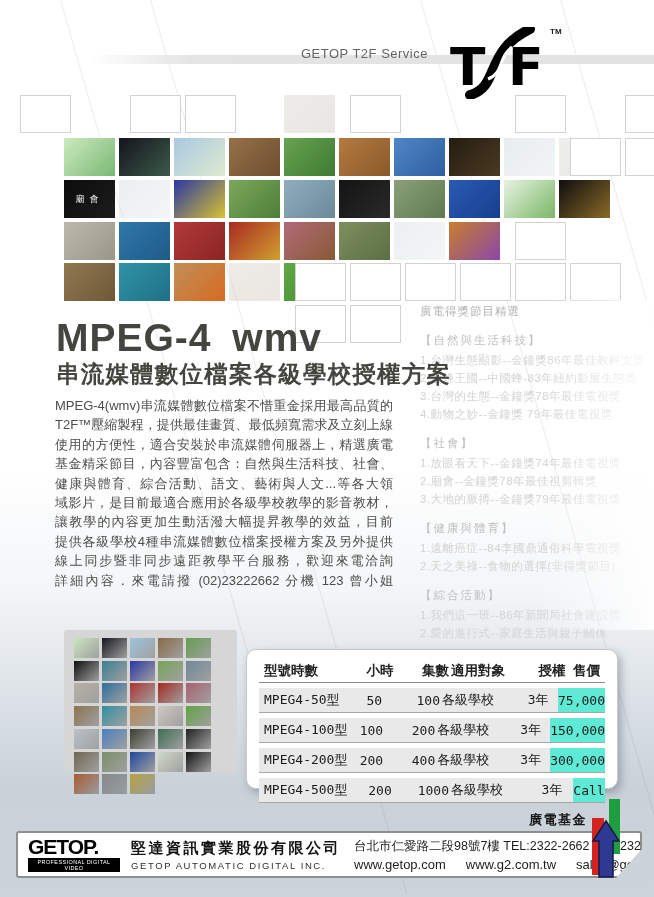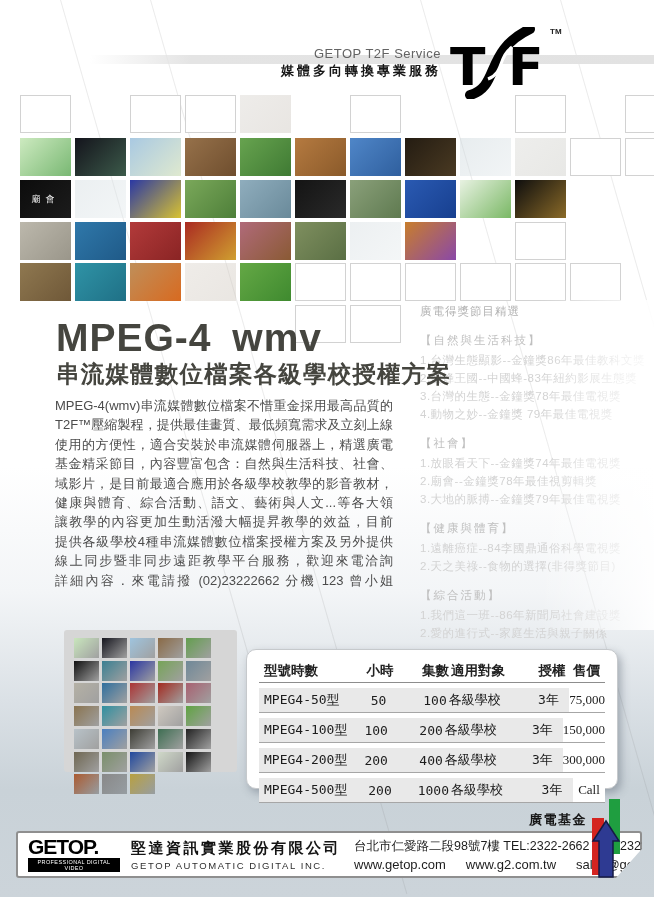--- a/index.html
+++ b/index.html
@@ -4,29 +4,29 @@
 <style>
   html,body{margin:0;padding:0;}
   body{font-family:"Liberation Sans","DejaVu Sans",sans-serif;}
   .page{position:relative;width:654px;height:897px;overflow:hidden;
     background:linear-gradient(180deg,#ffffff 0%,#ffffff 52%,#f3f5f7 66%,#dbe1e6 78%,#c9d2d8 88%,#ccd4da 100%);}
   
   .diag{position:absolute;width:1px;background:rgba(110,110,110,.14);transform-origin:top left;}
   
   .band{position:absolute;left:90px;top:55px;width:564px;height:9px;
     background:linear-gradient(90deg,rgba(228,228,228,0),#e4e4e4 18%,#e2e2e2);}
-  .svc{position:absolute;right:213px;top:46px;text-align:right;line-height:15px;}
+  .svc{position:absolute;right:226px;top:46px;text-align:center;line-height:15px;}
   .svc1{font-size:13px;color:#636363;letter-spacing:.5px;}
   .svc2{font-size:13px;font-weight:bold;color:#161616;letter-spacing:3px;margin-top:2px;}
   .t2f{position:absolute;left:448px;top:27px;width:102px;height:72px;}
   .tm{position:absolute;left:550px;top:27px;font-size:8px;color:#222;font-weight:bold;}
   
   .cell{position:absolute;width:51px;height:38px;box-sizing:border-box;}
   .cell.box{background:#fff;border:1px solid #d2d2d2;}
-  .cell.photo{border:0;}
+  .cell.photo{border:0;margin-left:44px;}
   .cell .lbl{display:block;width:100%;height:100%;display:flex;align-items:center;justify-content:center;
     color:#fff;font-size:9px;letter-spacing:5px;}
   
   .h1{position:absolute;left:56px;top:316px;font-size:39px;font-weight:600;color:#45453f;
     letter-spacing:1px;word-spacing:9px;z-index:6;}
   .h2{position:absolute;left:56px;top:358px;font-size:23.5px;font-weight:bold;color:#45453f;
     letter-spacing:1.2px;z-index:6;white-space:nowrap;}
   
   .bodytext{position:absolute;left:55px;top:396px;width:338px;font-size:13px;line-height:19.4px;
     color:#4c4c4c;z-index:5;}
@@ -52,21 +52,21 @@
     font-size:13.5px;font-weight:bold;color:#222;}
   .trow{display:flex;align-items:center;height:24px;margin-top:5px;background:#e9e9e9;
     border-bottom:1px solid #a6a6a6;font-family:"DejaVu Sans Mono","Liberation Mono",monospace;
     font-size:13px;color:#1c1c1c;}
   .c0{width:102px;padding-left:5px;box-sizing:border-box;}
   .c1{width:38px;text-align:center;}
   .c2{width:50px;text-align:right;}
   .c3{width:82px;padding-left:2px;box-sizing:border-box;}
   .c4{width:42px;text-align:center;}
   .c5{flex:1;}
-  .trow .c5{background:#ffffff;height:100%;display:flex;align-items:center;justify-content:center;font-family:Liberation Serif, serif;}
+  .trow .c5{background:#5eead4;height:100%;display:flex;align-items:center;justify-content:center;}
   
   .fund{position:absolute;left:529px;top:811px;font-size:13px;font-weight:bold;color:#151515;
     letter-spacing:1.5px;z-index:9;}
   .fundlogo{position:absolute;left:589px;top:799px;width:36px;height:86px;z-index:10;}
   
   .fbar{position:absolute;left:16px;top:831px;width:626px;height:47px;background:#fff;
     border:2px solid #8f8f8f;box-sizing:border-box;border-radius:3px;
     clip-path:polygon(0 0,100% 0,100% 38%,calc(100% - 26px) 100%,0 100%);
     display:flex;align-items:center;padding:0 10px;gap:11px;z-index:8;}
   .glogo{width:92px;flex:0 0 auto;}
@@ -86,21 +86,20 @@
 <div class="page">
 
   <div class="diag" style="left:150px;top:0;height:930px;transform:rotate(-16deg);"></div>
   <div class="diag" style="left:420px;top:0;height:930px;transform:rotate(-16deg);"></div>
   <div class="diag" style="left:60px;top:0;height:700px;transform:rotate(-16deg);"></div>
   <div class="diag" style="left:560px;top:0;height:700px;transform:rotate(-16deg);"></div>
 
   <div class="band"></div>
   <div class="svc">
     <div class="svc1">GETOP T2F Service</div>
-    <div class="svc2">媒體多向轉換專業服務</div>
   </div>
   <div class="t2f">
     <svg width="102" height="72" viewBox="0 0 102 72">
       <text x="2" y="58" font-size="52" font-weight="bold" font-family="'DejaVu Sans',sans-serif" fill="#000">T</text>
       <text x="60" y="58" font-size="52" font-weight="bold" font-family="'DejaVu Sans',sans-serif" fill="#000">F</text>
       <path d="M22,68 C52,60 36,24 82,2" stroke="#000" stroke-width="10" fill="none" stroke-linecap="round"></path>
       <path d="M40,52 C56,46 50,30 64,20" stroke="#fff" stroke-width="3" fill="none"></path>
     </svg>
   </div>
   <div class="tm">TM</div>
@@ -162,22 +161,22 @@
     </div>
 
   <div class="h1">MPEG-4 wmv</div>
   <div class="h2">串流媒體數位檔案各級學校授權方案</div>
 
   <div class="bodytext" id="bodytext">
       <div class="bline">MPEG-4(wmv)串流媒體數位檔案不惜重金採用最高品質的</div>
       <div class="bline">T2F™壓縮製程，提供最佳畫質、最低頻寬需求及立刻上線</div>
       <div class="bline">使用的方便性，適合安裝於串流媒體伺服器上，精選廣電</div>
       <div class="bline">基金精采節目，內容豐富包含：自然與生活科技、社會、</div>
+      <div class="bline">健康與體育、綜合活動、語文、藝術與人文...等各大領</div>
       <div class="bline">域影片，是目前最適合應用於各級學校教學的影音教材，</div>
-      <div class="bline">健康與體育、綜合活動、語文、藝術與人文...等各大領</div>
       <div class="bline">讓教學的內容更加生動活潑大幅提昇教學的效益，目前</div>
       <div class="bline">提供各級學校4種串流媒體數位檔案授權方案及另外提供</div>
       <div class="bline">線上同步暨非同步遠距教學平台服務，歡迎來電洽詢</div>
       <div class="bline">詳細內容．來電請撥 (02)23222662 分機 123 曾小姐</div>
     </div>
 
   <div class="awards" id="awards">
       <div class="ttl">廣電得獎節目精選</div>
       <div class="sec">
         <div class="sech">【自然與生活科技】</div>

